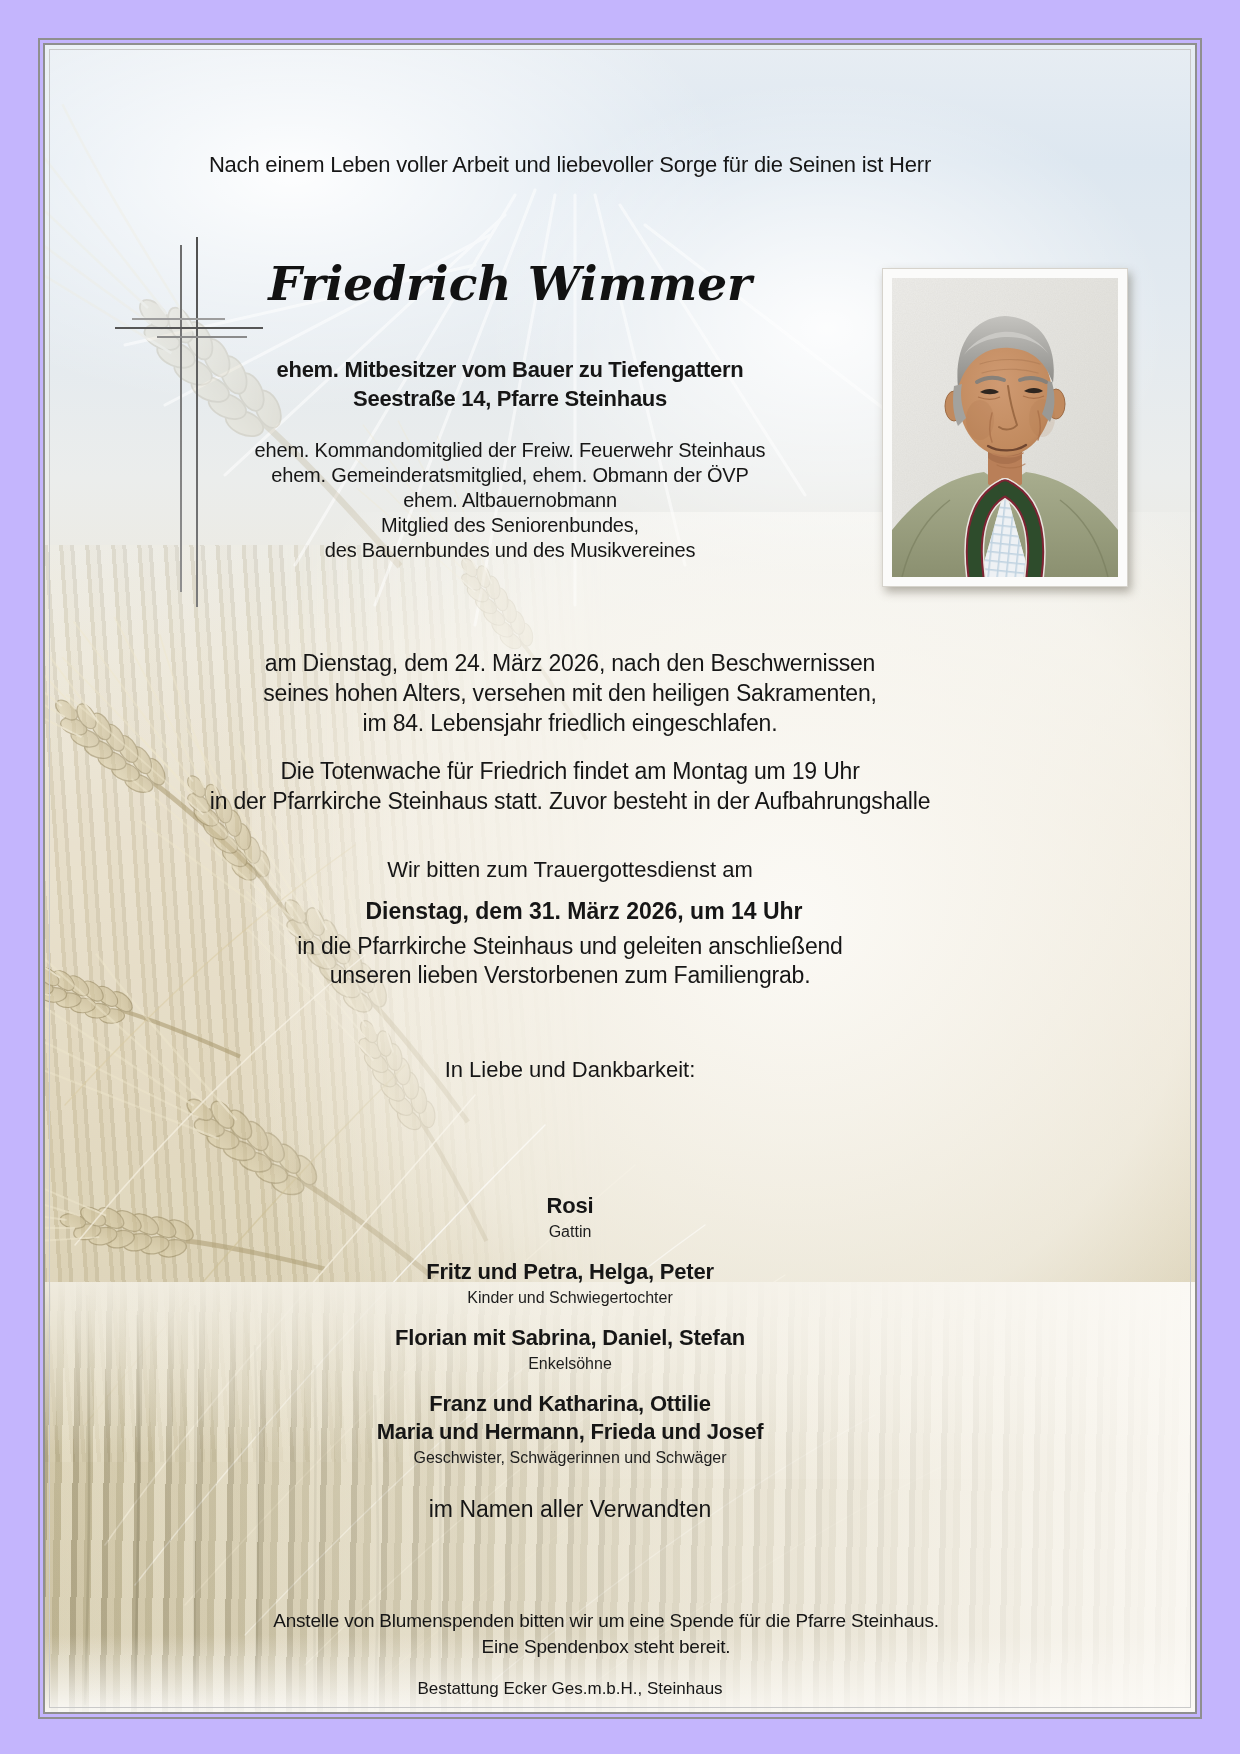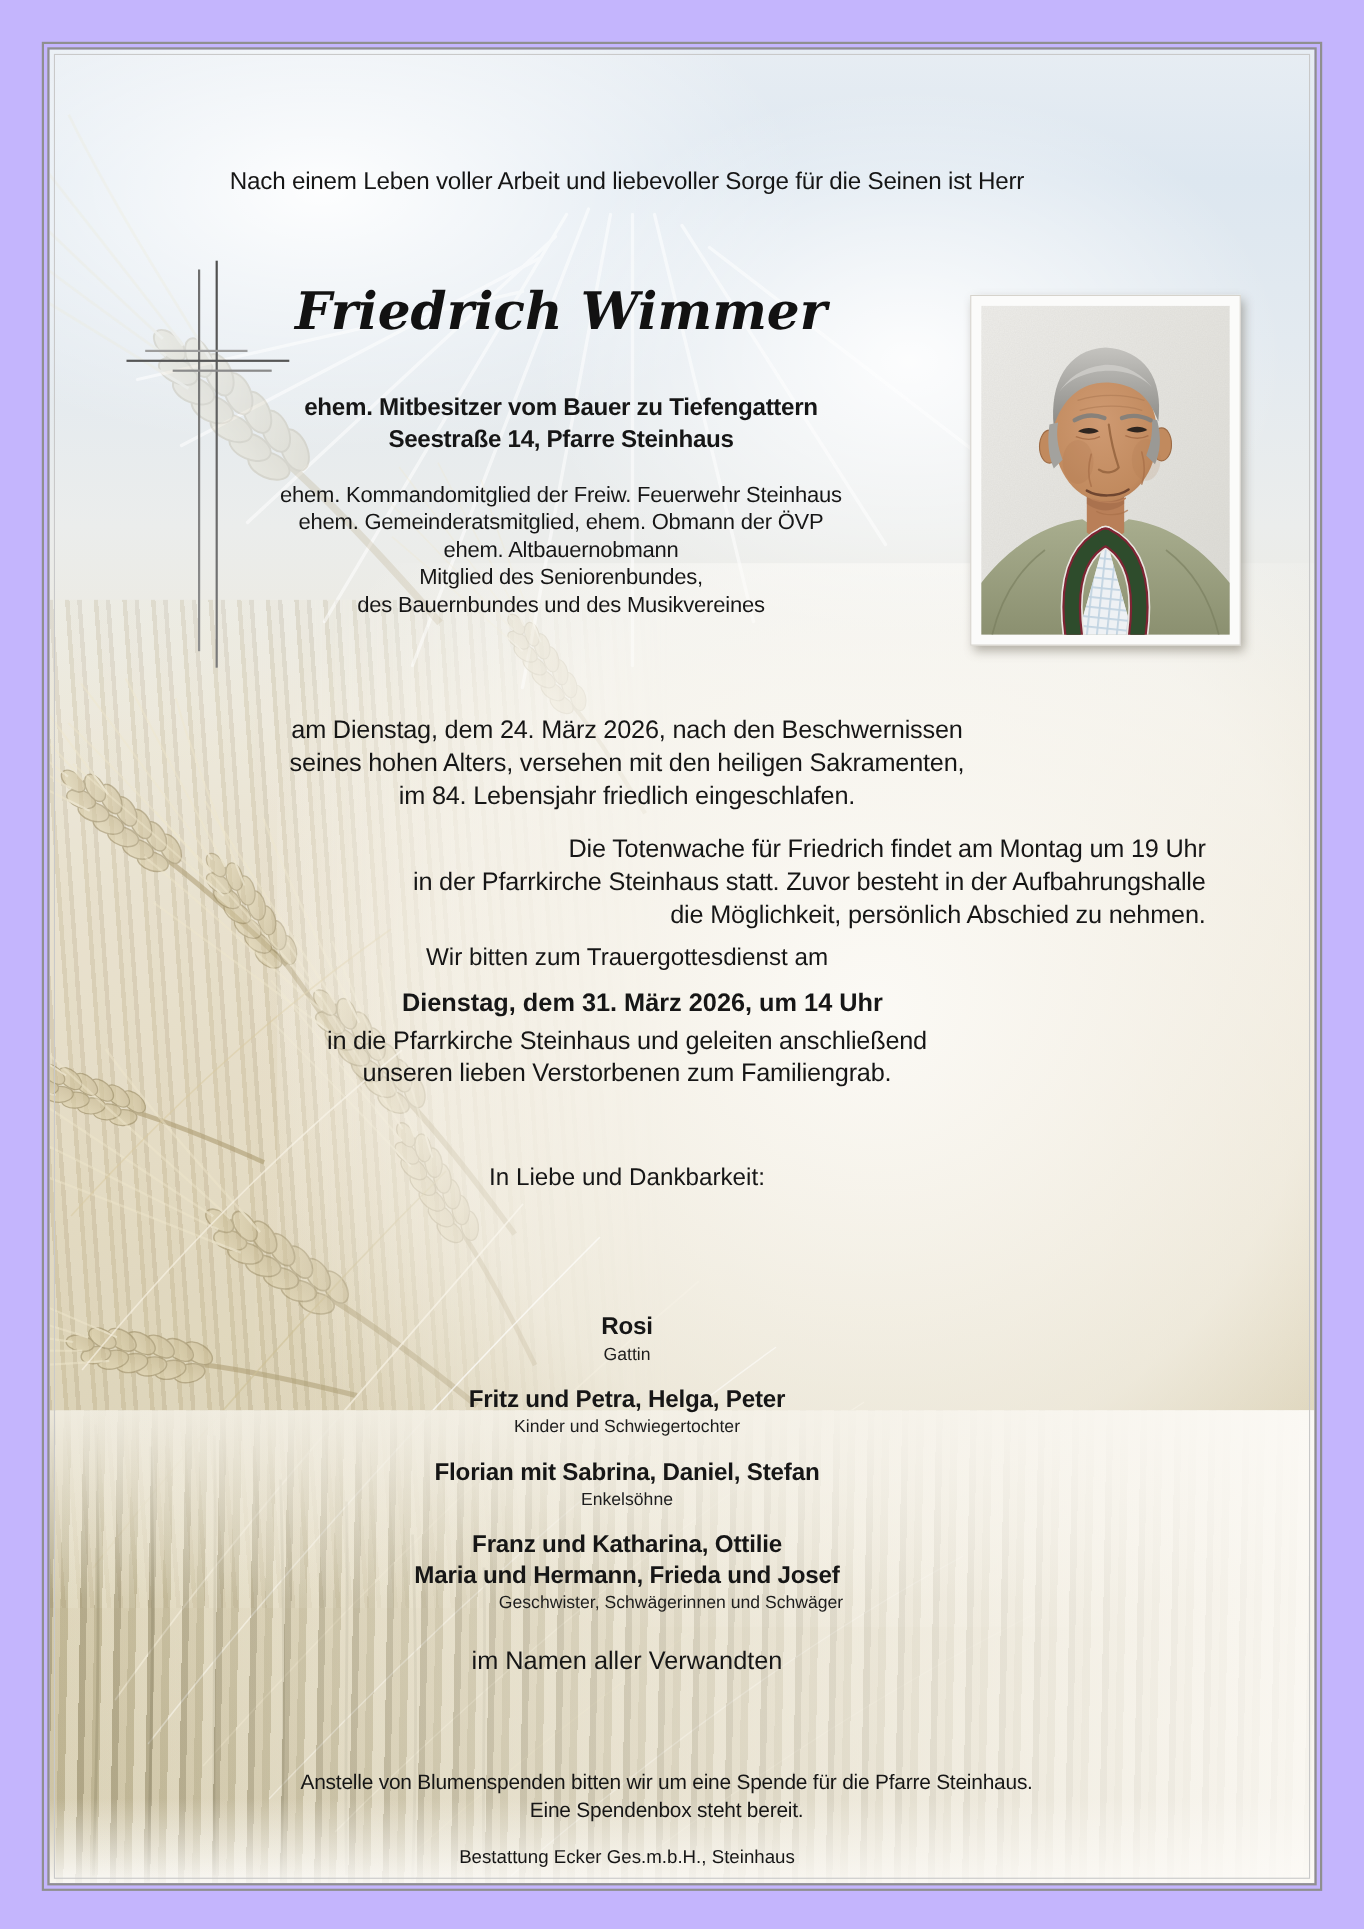--- a/index.html
+++ b/index.html
@@ -51,31 +51,31 @@
   .t{position:absolute;text-align:center;z-index:7;}
   .c570{left:44px;width:1052px;}
   .c510{left:44px;width:932px;}
   .intro{top:150px;font-size:22px;line-height:30px;letter-spacing:-.2px;}
   .name{top:256px;font-family:"DejaVu Serif",serif;font-style:italic;font-weight:700;
         font-size:47px;line-height:56px;color:#121212;}
   .res{font-size:22px;font-weight:700;line-height:28px;letter-spacing:-.3px;}
   .res1{top:356px;} .res2{top:385px;}
   .titles{top:438px;font-size:20px;line-height:25px;letter-spacing:-.2px;}
   .para{font-size:23px;line-height:30px;letter-spacing:-.2px;}
-  .death{top:648px;} .wake{top:756px;text-align:right;}
+  .death{top:648px;} .wake{top:756px;}
   .svcintro{top:856px;font-size:22px;line-height:28px;}
   .svcdate{top:896px;font-size:23px;font-weight:700;line-height:30px;padding-left:14px;}
   .svcpara{top:932px;font-size:23px;line-height:29px;letter-spacing:-.2px;}
   .gratitude{top:1056px;font-size:22px;line-height:28px;}
   .mname{font-size:22px;line-height:28px;letter-spacing:-.2px;font-weight:bold;}
   .mrel{font-size:16px;line-height:20px;color:#1d1d1d;}
   .rosi{top:1192px;} .gattin{top:1222px;}
   .fritz{top:1258px;} .kinder{top:1288px;}
   .florian{top:1324px;} .enkel{top:1354px;}
-  .franz1{top:1390px;} .franz2{top:1418px;} .geschw{top:1448px;margin-left:40px;}
+  .franz1{top:1390px;} .franz2{top:1418px;} .geschw{top:1448px;}
   .closing{top:1494px;font-size:23px;line-height:30px;}
   .don{font-size:19px;line-height:26px;letter-spacing:-.2px;padding-left:36px;}
   .don1{top:1608px;} .don2{top:1634px;}
   .funeral{top:1678px;font-size:17px;line-height:22px;}
 </style>
 </head>
 <body>
 
 <div class="page">
 
@@ -279,21 +279,20 @@
 
   <div class="t c570 para death">
     <div>am Dienstag, dem 24. März 2026, nach den Beschwernissen</div>
     <div>seines hohen Alters, versehen mit den heiligen Sakramenten,</div>
     <div>im 84. Lebensjahr friedlich eingeschlafen.</div>
   </div>
 
   <div class="t c570 para wake">
     <div>Die Totenwache für Friedrich findet am Montag um 19 Uhr</div>
     <div>in der Pfarrkirche Steinhaus statt. Zuvor besteht in der Aufbahrungshalle</div>
-    <div>die Möglichkeit, persönlich Abschied zu nehmen.</div>
   </div>
 
   <div class="t c570 svcintro">Wir bitten zum Trauergottesdienst am</div>
   <div class="t c570 svcdate">Dienstag, dem 31. März 2026, um 14 Uhr</div>
 
   <div class="t c570 svcpara">
     <div>in die Pfarrkirche Steinhaus und geleiten anschließend</div>
     <div>unseren lieben Verstorbenen zum Familiengrab.</div>
   </div>
 

